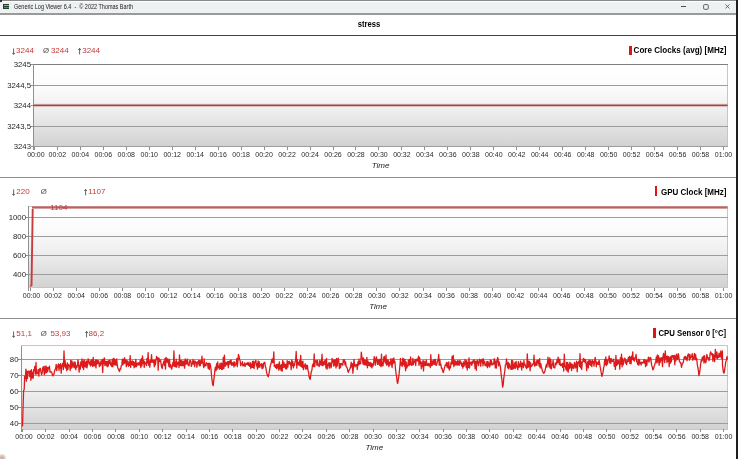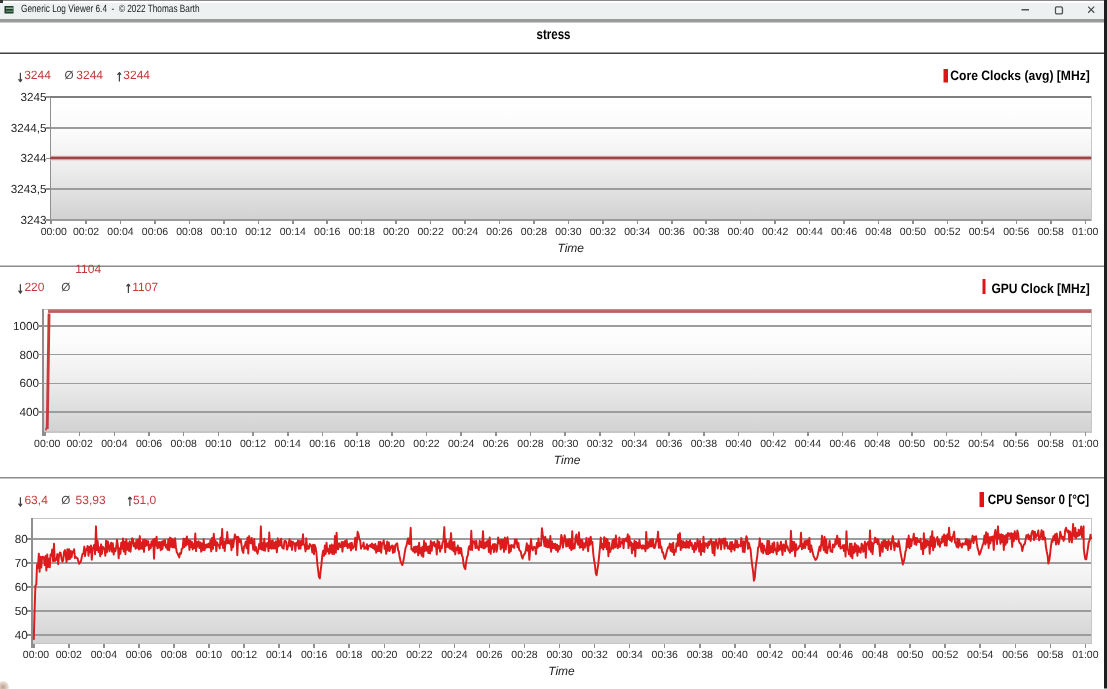--- a/index.html
+++ b/index.html
@@ -312,32 +312,32 @@
     <span class="st n" style="left:50.9px;top:51.0px">3244</span>
     <span class="st n" style="left:82.2px;top:51.0px">3244</span>
     <svg style="position:absolute;left:11.7px;top:188.8px" width="3.2" height="6.8" viewBox="0 0 3 6.5">
       <path d="M1.5,0.4 V6.0 M0.3,4.6 L1.5,6.15 L2.7,4.6" stroke="#424242" stroke-width="0.78" fill="none"></path>
     </svg>
     <svg style="position:absolute;left:83.8px;top:188.8px" width="3.2" height="6.8" viewBox="0 0 3 6.5">
       <path d="M1.5,6.1 V0.5 M0.3,1.9 L1.5,0.35 L2.7,1.9" stroke="#424242" stroke-width="0.78" fill="none"></path>
     </svg>
     <span class="st o" style="left:40.8px;top:192.0px">Ø</span>
     <span class="st n" style="left:16.3px;top:192.0px">220</span>
-    <span class="st n" style="left:50.2px;top:180px">1104</span>
+    <span class="st n" style="left:50.2px;top:208px">1104</span>
     <span class="st n" style="left:88.2px;top:192.0px">1107</span>
     <svg style="position:absolute;left:11.8px;top:330.8px" width="3.2" height="6.8" viewBox="0 0 3 6.5">
       <path d="M1.5,0.4 V6.0 M0.3,4.6 L1.5,6.15 L2.7,4.6" stroke="#424242" stroke-width="0.78" fill="none"></path>
     </svg>
     <svg style="position:absolute;left:84.5px;top:330.8px" width="3.2" height="6.8" viewBox="0 0 3 6.5">
       <path d="M1.5,6.1 V0.5 M0.3,1.9 L1.5,0.35 L2.7,1.9" stroke="#424242" stroke-width="0.78" fill="none"></path>
     </svg>
     <span class="st o" style="left:40.8px;top:334.0px">Ø</span>
-    <span class="st n" style="left:16.3px;top:334.0px">63,4</span>
+    <span class="st n" style="left:16.3px;top:334.0px">51,1</span>
     <span class="st n" style="left:50.4px;top:334.0px">53,93</span>
-    <span class="st n" style="left:88.6px;top:334.0px">51,0</span>
+    <span class="st n" style="left:88.6px;top:334.0px">86,2</span>
 <div class="lbar" style="left:629.1px;top:45.6px"></div>
     <div class="ltext" style="top:50.4px;transform:translateY(-50%) scaleX(0.898)">Core Clocks (avg) [MHz]</div>
     <div class="lbar" style="left:654.9px;top:186.4px"></div>
     <div class="ltext" style="top:191.5px;transform:translateY(-50%) scaleX(0.892)">GPU Clock [MHz]</div>
     <div class="lbar" style="left:653.3px;top:328.1px"></div>
     <div class="ltext" style="top:333.4px;transform:translateY(-50%) scaleX(0.866)">CPU Sensor 0 [°C]</div>
 <div id="smudge"></div>
 <div id="rborder"></div>
 <div id="corner"></div>
 </div>

